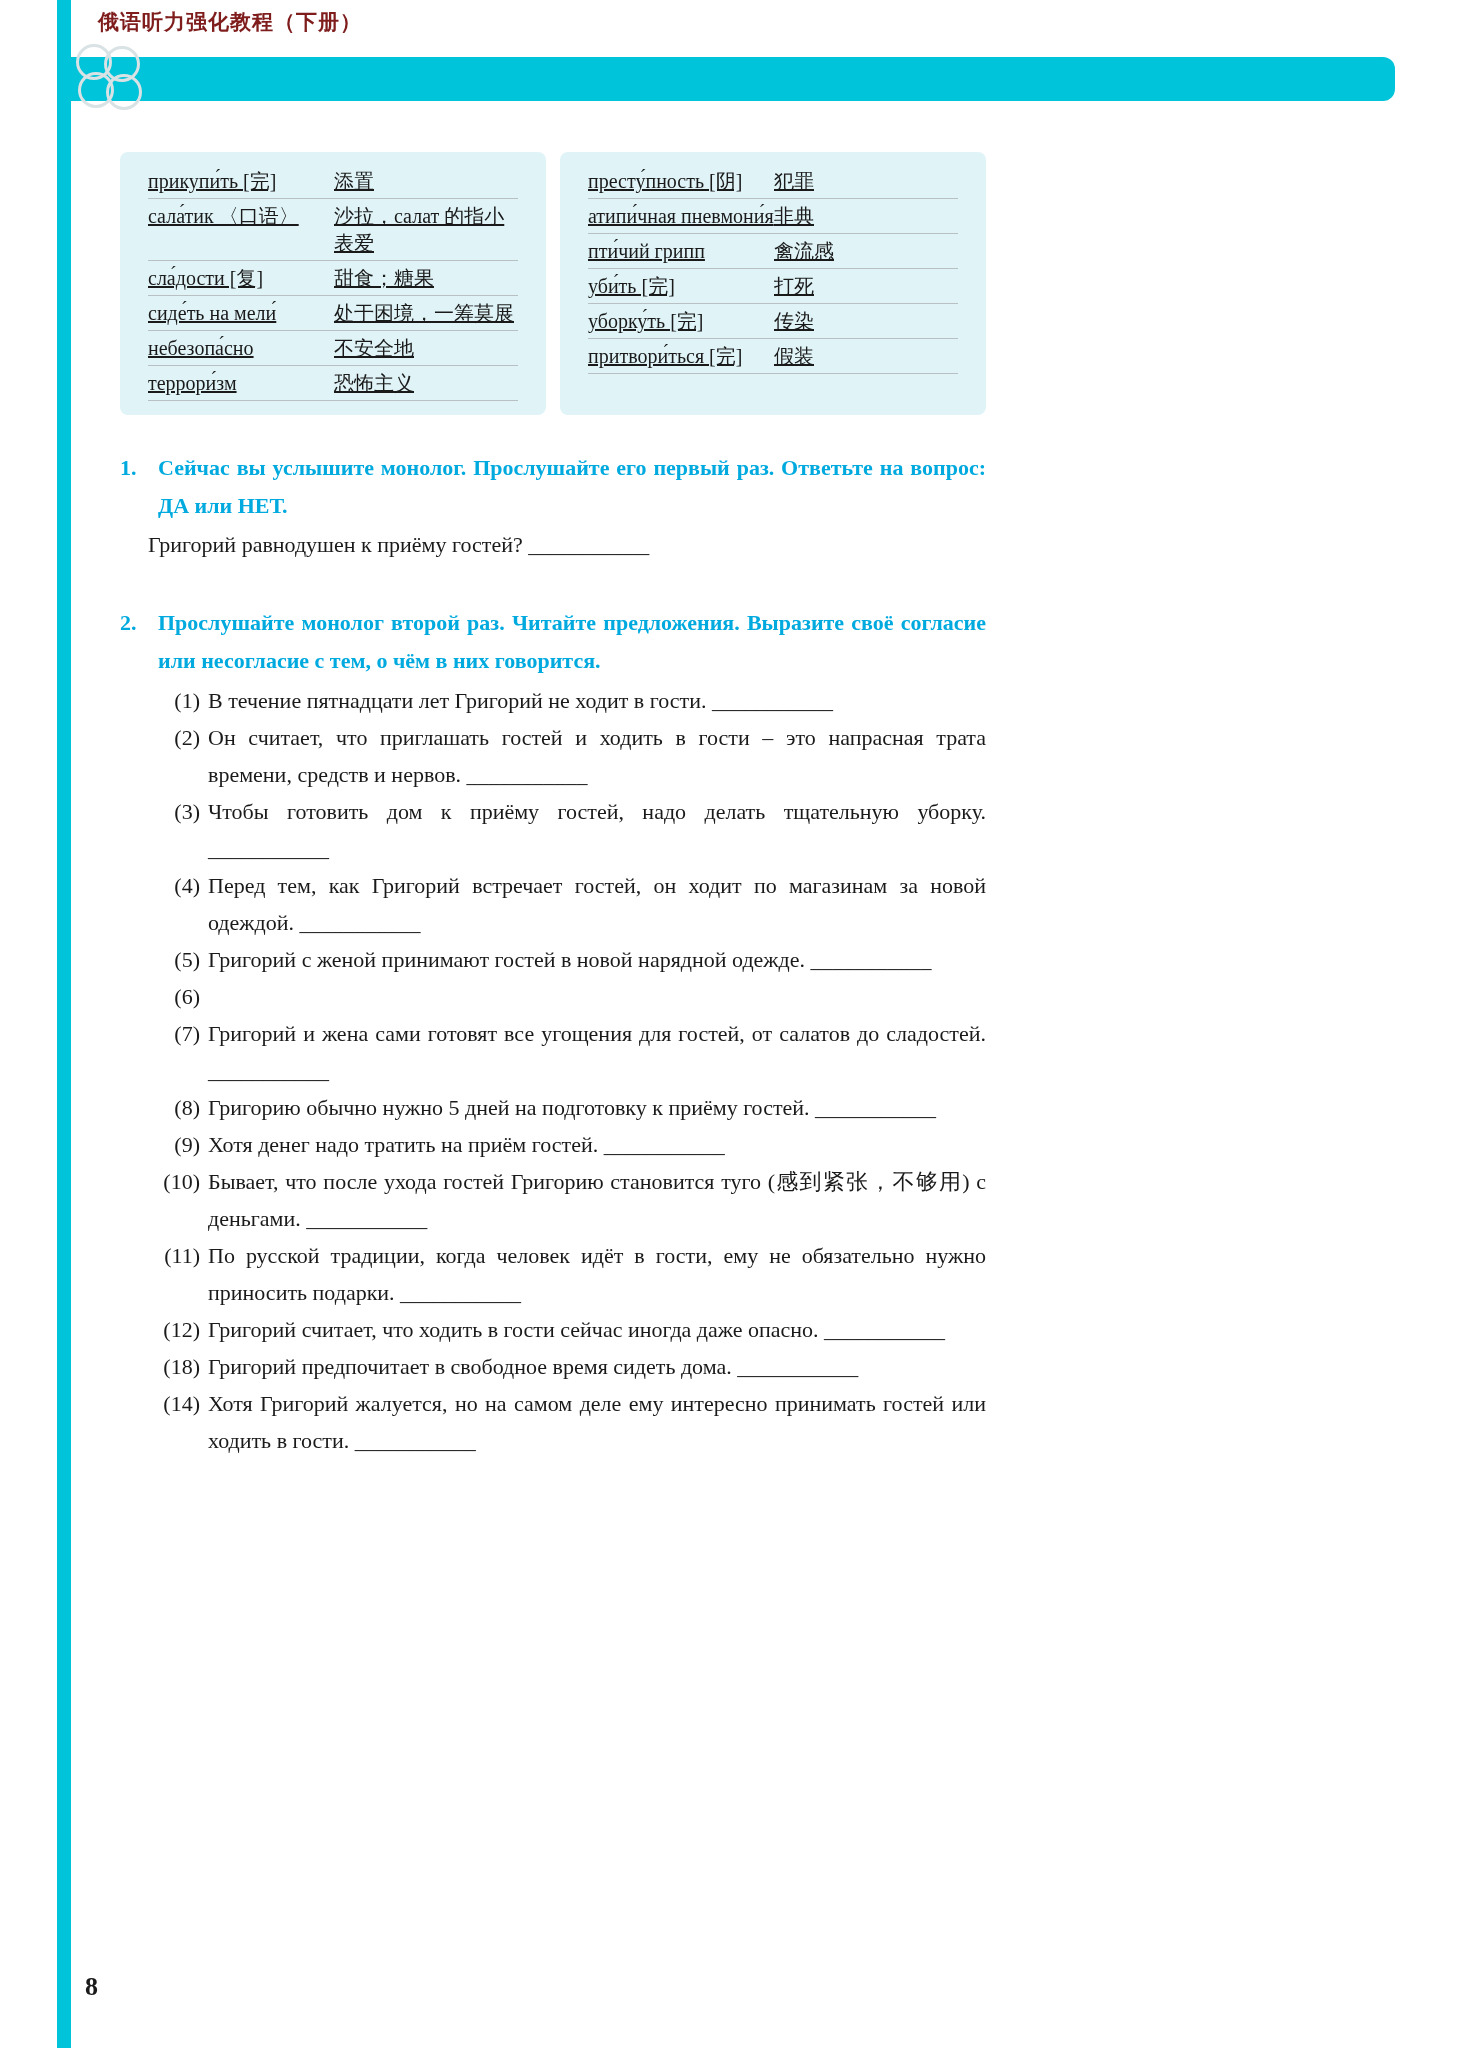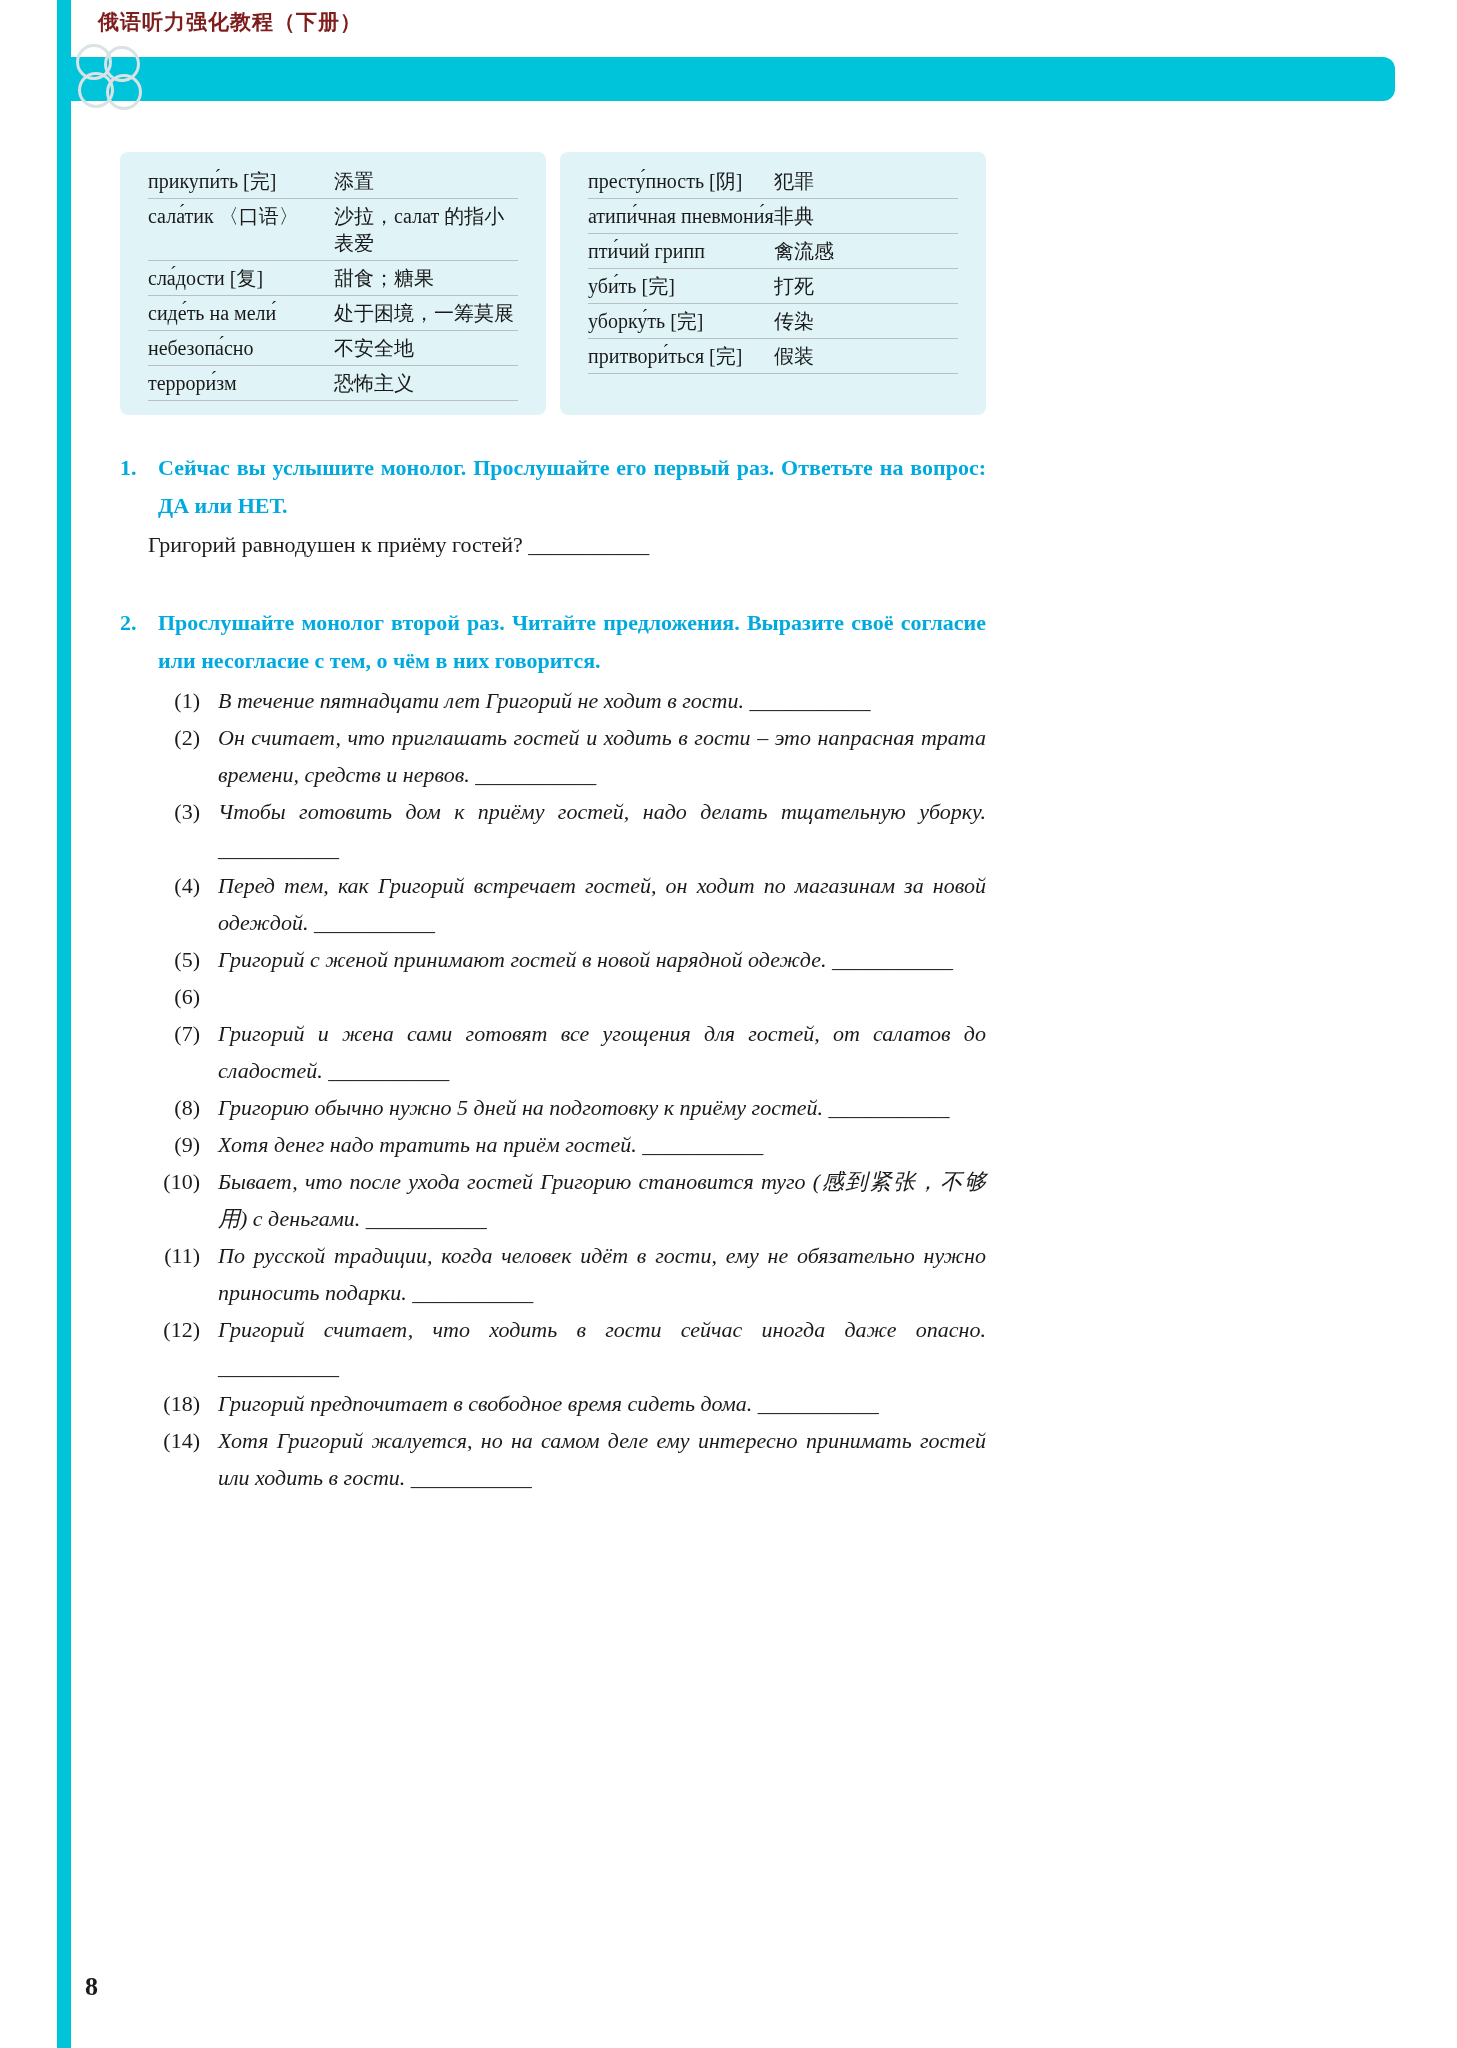--- a/index.html
+++ b/index.html
@@ -32,21 +32,21 @@
     border:3px solid #d9e2e4; border-radius:50%; box-sizing:border-box;
     background:transparent;
   }
   .logo .c1{left:0;top:0} .logo .c2{left:28px;top:2px}
   .logo .c3{left:2px;top:28px} .logo .c4{left:30px;top:30px}
 
   
   .content { position:absolute; left:120px; top:152px; width:866px; }
 
   
-  .vocab-wrap { display:flex; gap:14px; align-items:stretch; }
+  .vocab-wrap { display:flex; gap:14px; align-items:stretch;text-decoration:underline; }
   .vocab-box {
     flex:1; background:#e0f4f8; border-radius:8px;
     padding:12px 28px 14px 28px; box-sizing:border-box;
   }
   .vocab-row {
     display:flex; border-bottom:1px solid #b9c0c4;
     padding:4px 0 3px 0; font-size:20px; line-height:27px;
   }
   .vocab-row .ru { width:186px; flex-shrink:0; }
   .vocab-row .zh { flex:1; }
@@ -59,21 +59,21 @@
     display:flex; color:#00aadf; font-weight:bold;
     font-size:22px; line-height:38px;
   }
   .ex-num { width:38px; flex-shrink:0; }
   .ex-title { flex:1; text-align:justify; }
   .ex-question { margin-left:28px; line-height:38px; margin-top:1px; }
 
   .items { margin-top:2px; }
   .item { display:flex; line-height:37px; }
   .item-num { width:80px; text-align:right; flex-shrink:0; }
-  .item-text { flex:1; margin-left:18px; text-align:justify;font-style:italic; }
+  .item-text { flex:1; margin-left:8px; text-align:justify; }
 
   .page-number {
     position:absolute; left:85px; top:1972px;
     font-size:26px; font-weight:bold;
   }
 </style>
 </head>
 <body>
 
 <div class="page">

